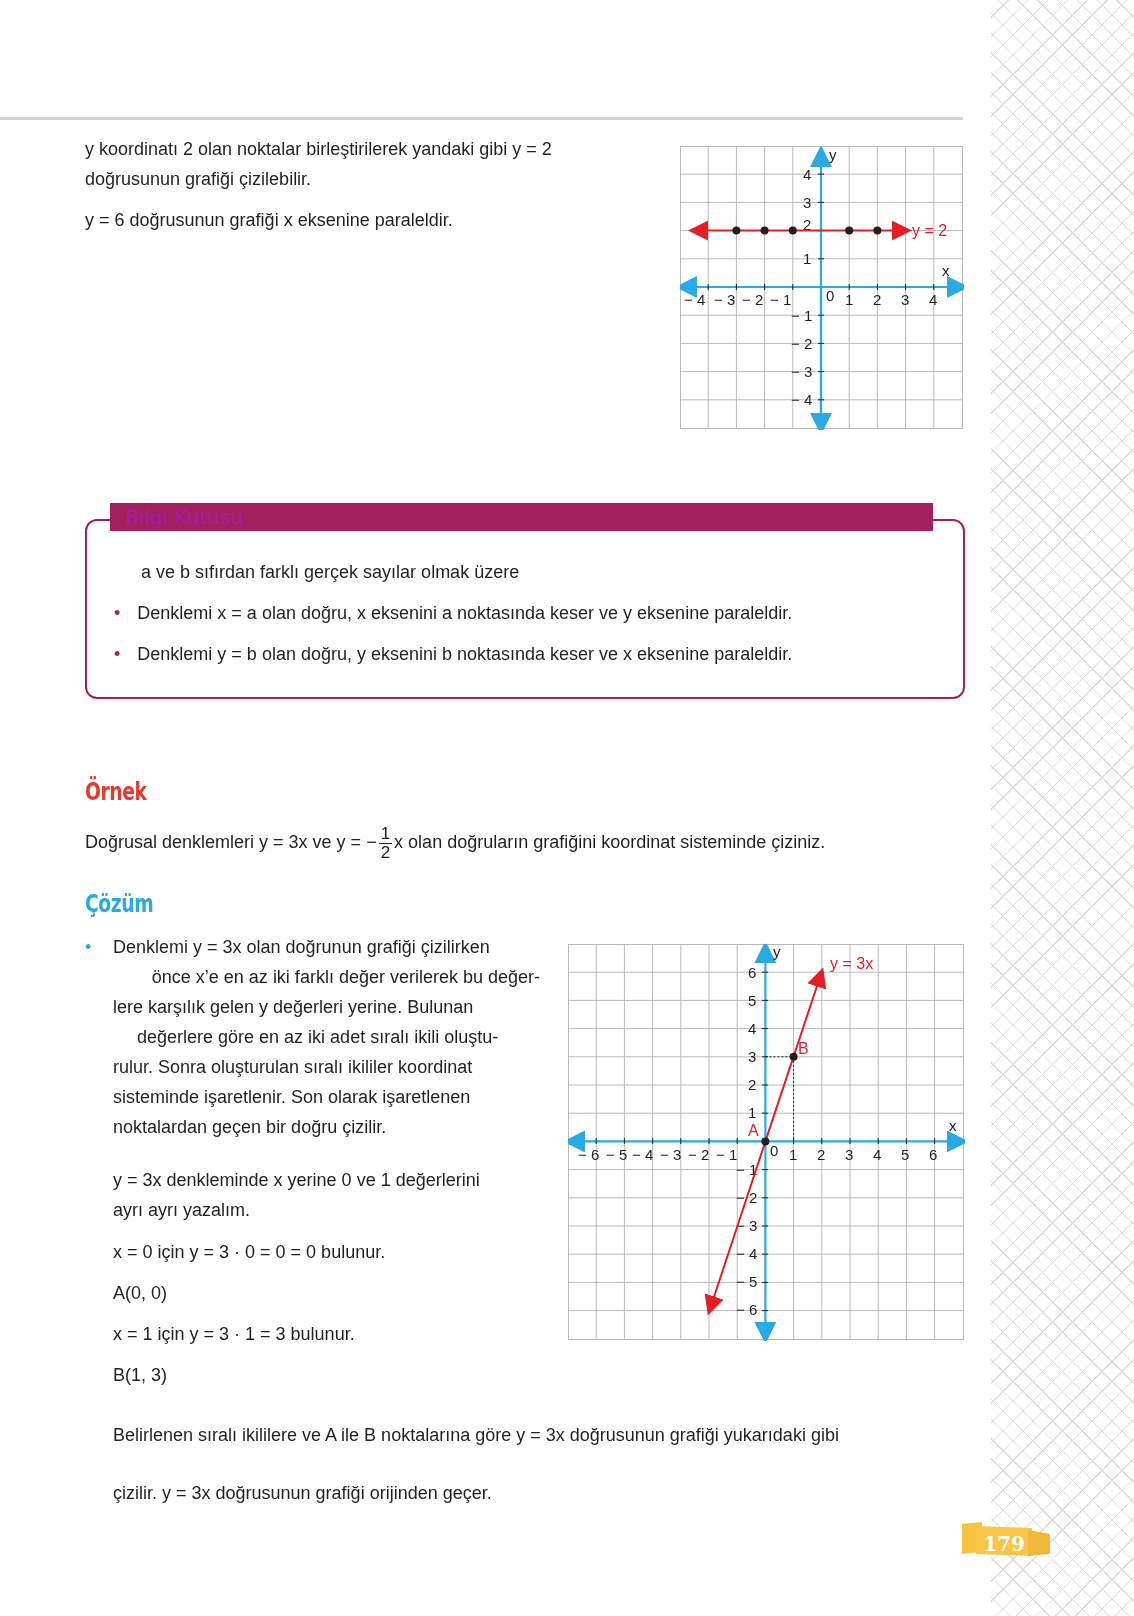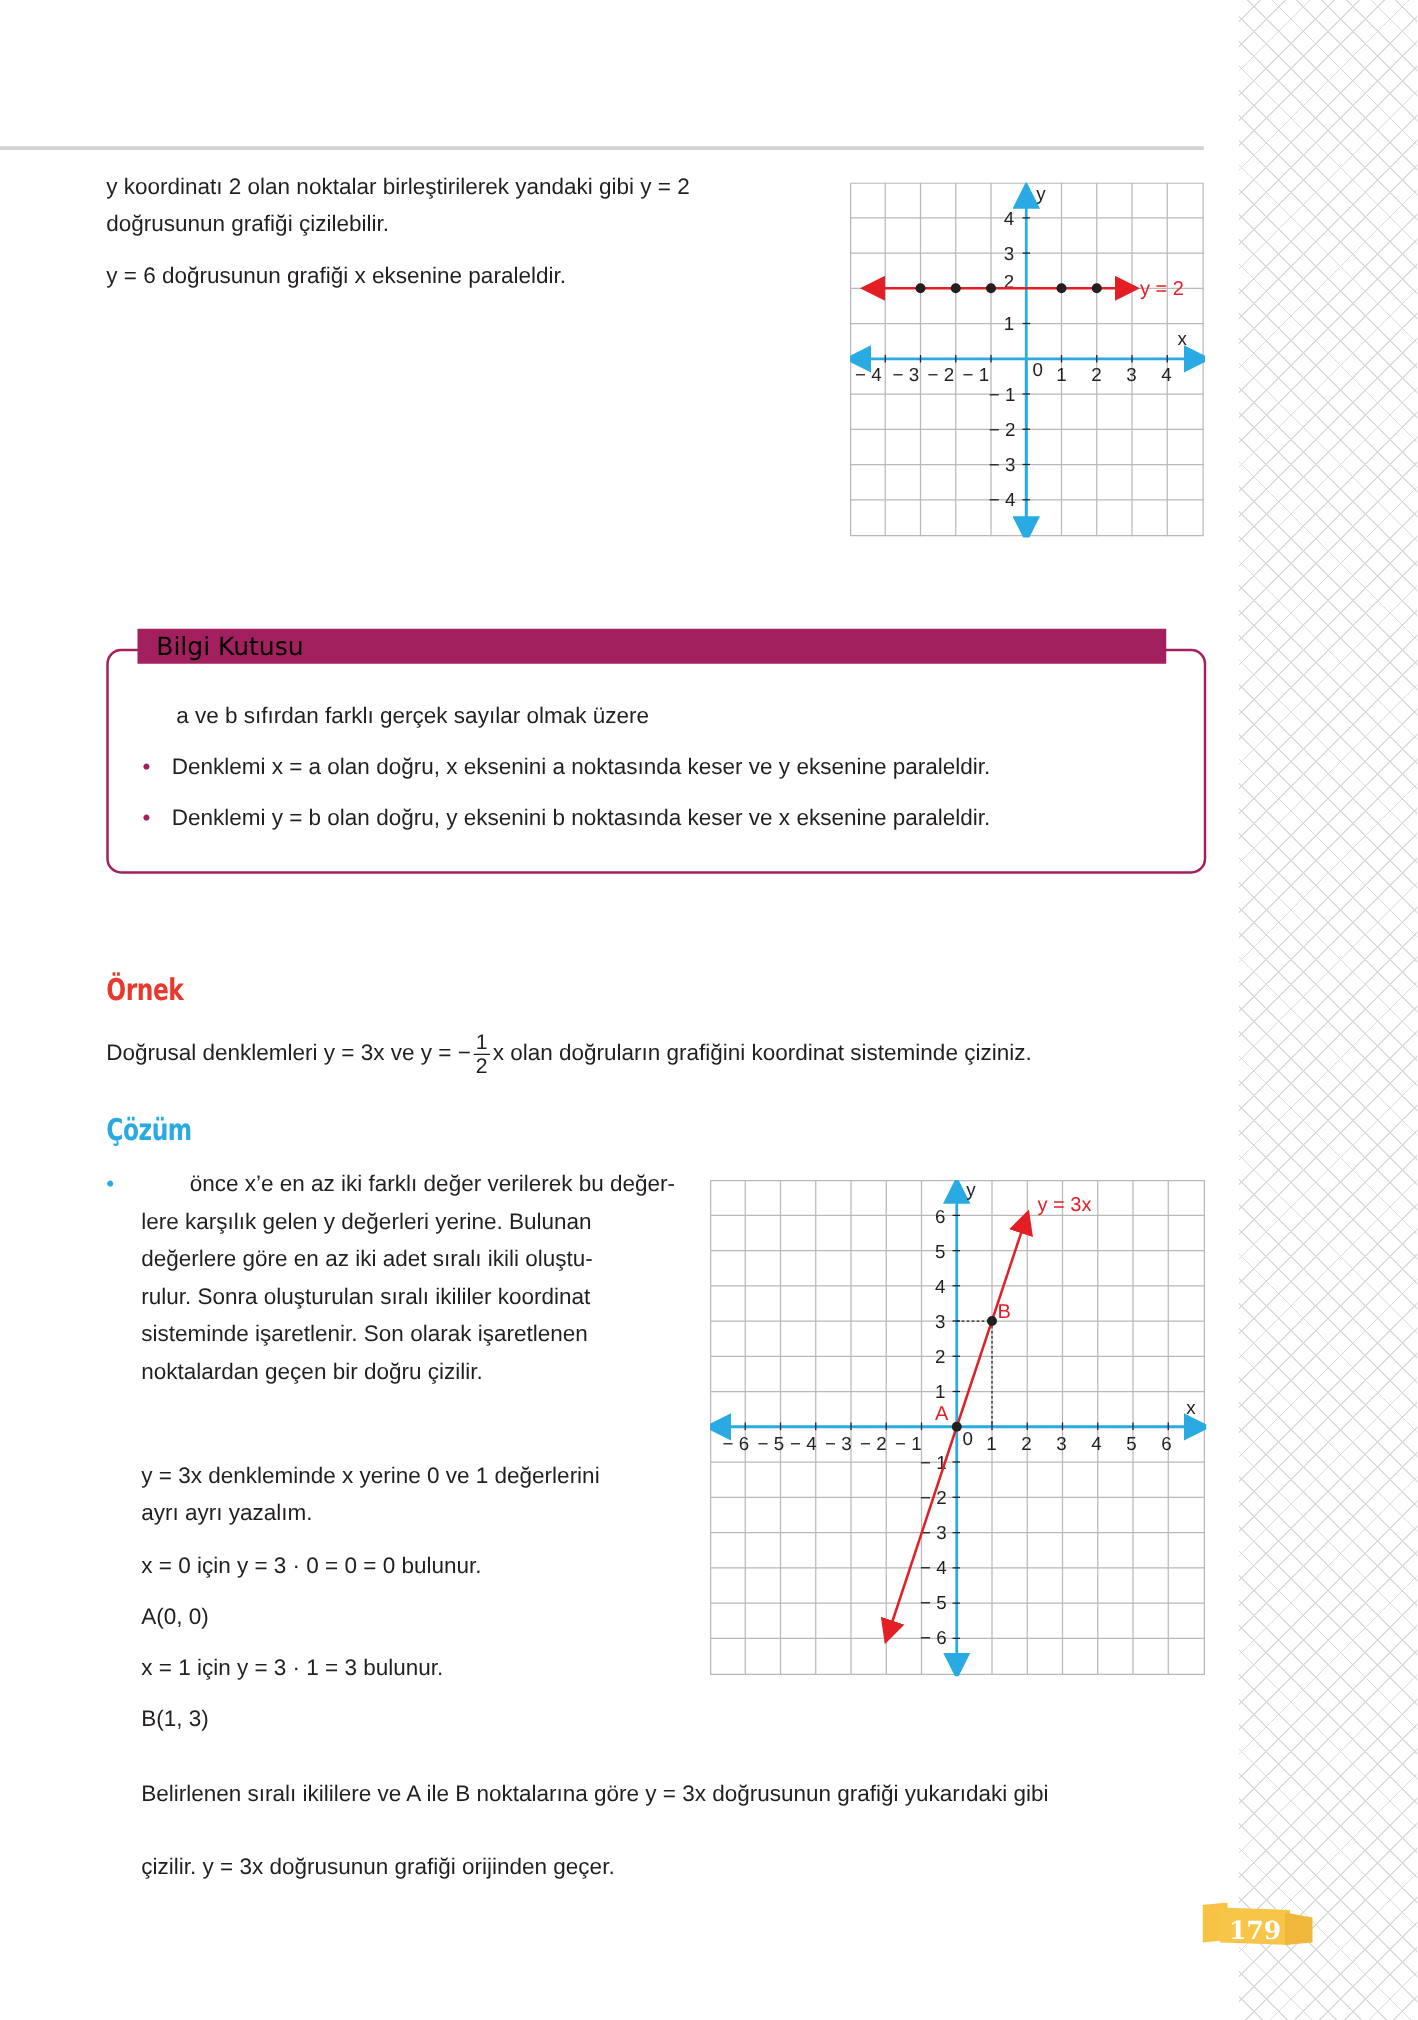--- a/index.html
+++ b/index.html
@@ -11,21 +11,21 @@
     background-image:
       repeating-linear-gradient(45deg, transparent 0, transparent 13px, #dcdcdc 13px, #dcdcdc 14px),
       repeating-linear-gradient(-45deg, transparent 0, transparent 13px, #dcdcdc 13px, #dcdcdc 14px);
   }
   .rule { position:absolute; left:0; top:117px; width:963px; height:3px; background:#d2d2d2; }
   .txt { position:absolute; font-size:18px; line-height:30px; white-space:nowrap; color:#231f20; }
   .just { white-space:normal; text-align:justify; text-align-last:left; }
   .info-box { position:absolute; left:85px; top:519px; width:876px; height:176px;
     border:2.5px solid #a3205e; border-radius:12px; border-top-color:#a3205e; }
   .info-head { position:absolute; left:110px; top:503px; width:823px; height:28px; background:#a3205e; }
-  .info-title { position:absolute; left:125px; top:503px; font-size:20px; line-height:28px; color:#000000;
+  .info-title { position:absolute; left:125px; top:503px; font-size:20px; line-height:28px; color:#a21caf;
     font-family:"DejaVu Sans", sans-serif; }
   .bullet-m { color:#a3205e; }
   .bullet-b { color:#29aae2; }
   .hdr-ornek { position:absolute; left:85px; top:778px; font-size:24px; font-weight:bold; color:#e8392c;
      font-family:"DejaVu Sans", sans-serif; transform:scaleX(0.78); transform-origin:left; letter-spacing:-0.5px; }
   .hdr-cozum { position:absolute; left:85px; top:890px; font-size:24px; font-weight:bold; color:#29aae2;
      font-family:"DejaVu Sans", sans-serif; transform:scaleX(0.78); transform-origin:left; letter-spacing:-0.5px; }
   .frac { display:inline-block; vertical-align:middle; text-align:center; line-height:18px; font-size:17px; margin:0 2px; }
   .frac .num { display:block; border-bottom:1px solid #231f20; padding:0 2px; }
   .frac .den { display:block; }
@@ -145,23 +145,24 @@
 
 <div class="hdr-ornek">Örnek</div>
 <div class="txt" style="left:85px; top:822px; line-height:40px;">
   <span>Doğrusal denklemleri y = 3x ve y = −</span><span class="frac"><span class="num">1</span><span class="den">2</span></span><span>x olan doğruların grafiğini koordinat sisteminde çiziniz.</span>
 </div>
 
 <div class="hdr-cozum">Çözüm</div>
 <div class="abs" style="left:85px; top:932px; width:455px;">
   <span class="abs bullet-b" style="left:0; top:0; font-size:18px; line-height:30px;">•</span>
   <div class="abs" style="left:28px; top:0; width:427px;">
+    <div class="txt" style="position:relative; width:427px;">Denklemi y = 3x olan doğrunun grafiği çizilirken</div>
     <div class="txt" style="position:relative; width:427px;text-align:right;">önce x’e en az iki farklı değer verilerek bu değer-</div>
     <div class="txt" style="position:relative; width:427px;">lere karşılık gelen y değerleri yerine. Bulunan</div>
-    <div class="txt" style="position:relative; width:427px;">değerlere göre en az iki adet sıralı ikili oluştu-</div>
+    <div class="txt" style="position:relative; width:427px;margin-left:24px;">değerlere göre en az iki adet sıralı ikili oluştu-</div>
     <div class="txt" style="position:relative; width:427px;">rulur. Sonra oluşturulan sıralı ikililer koordinat</div>
     <div class="txt" style="position:relative; width:427px;">sisteminde işaretlenir. Son olarak işaretlenen</div>
     <div class="txt" style="position:relative; width:427px;">noktalardan geçen bir doğru çizilir.</div>
   </div>
 </div>
 <div class="txt" style="left:113px; top:1165px;">y = 3x denkleminde x yerine 0 ve 1 değerlerini</div>
 <div class="txt" style="left:113px; top:1195px;">ayrı ayrı yazalım.</div>
 <div class="txt" style="left:113px; top:1237px;">x = 0 için y = 3 · 0 = 0 = 0 bulunur.</div>
 <div class="txt" style="left:113px; top:1278px;">A(0, 0)</div>
 <div class="txt" style="left:113px; top:1319px;">x = 1 için y = 3 · 1 = 3 bulunur.</div>

